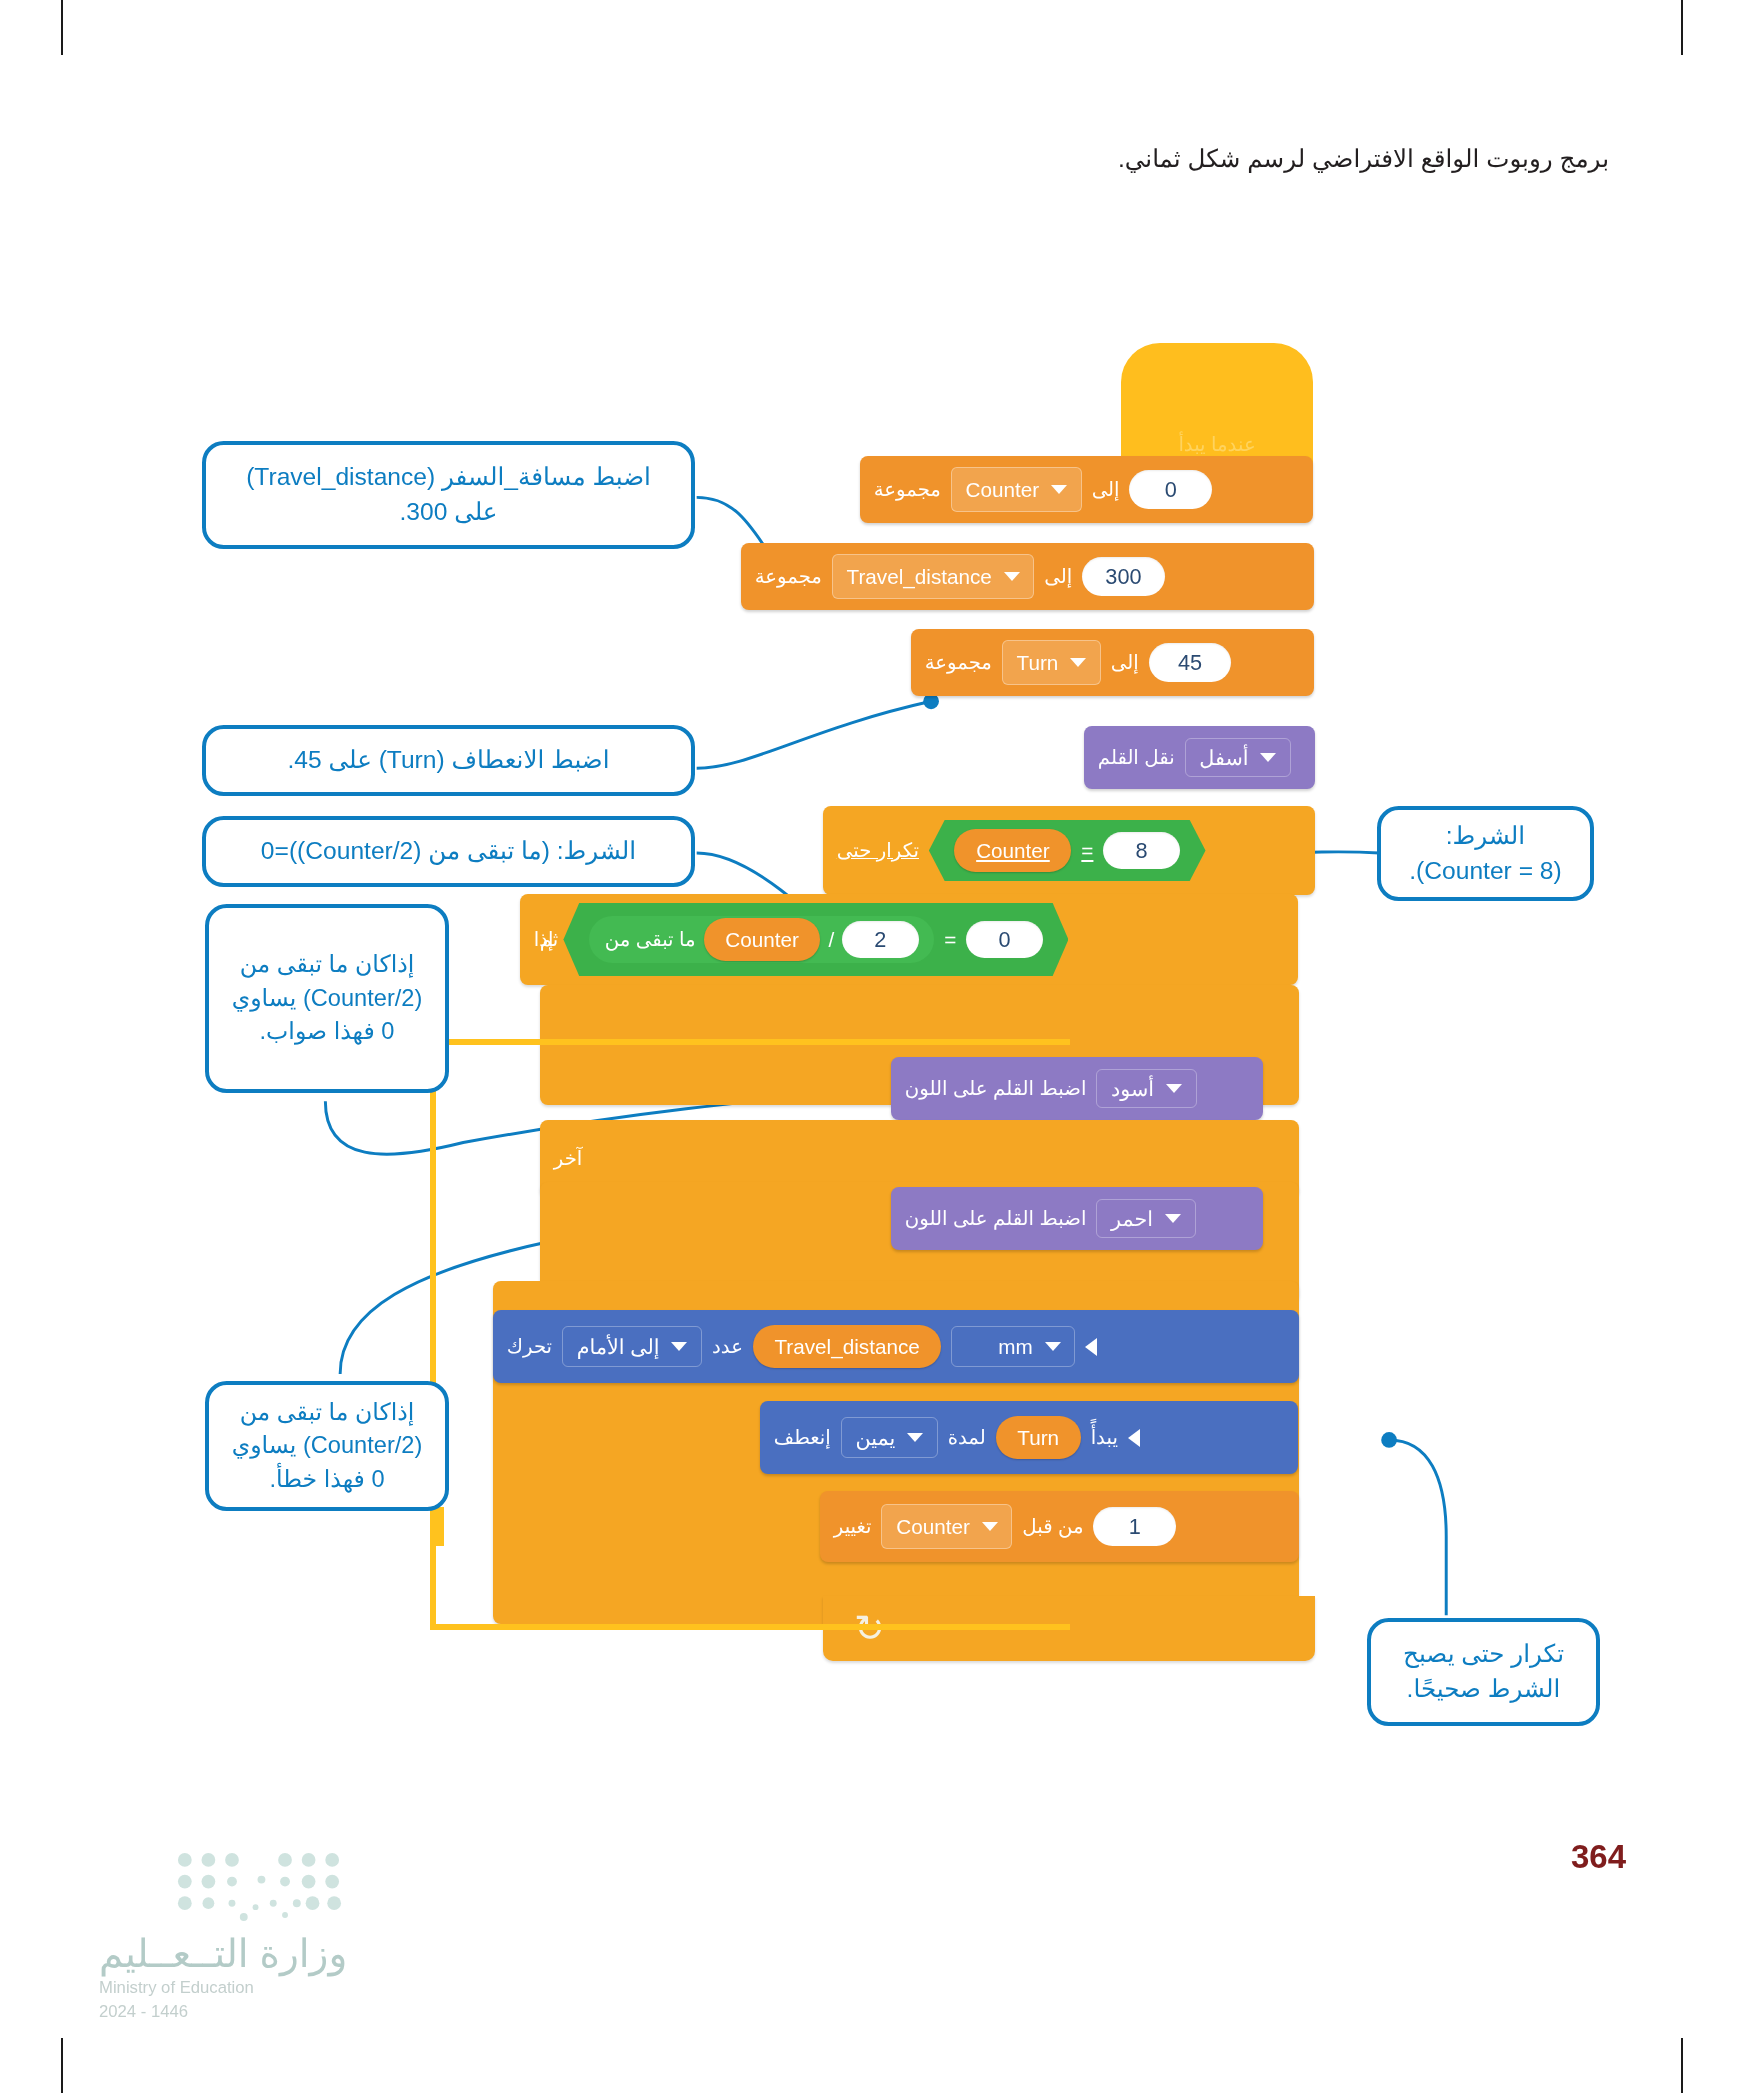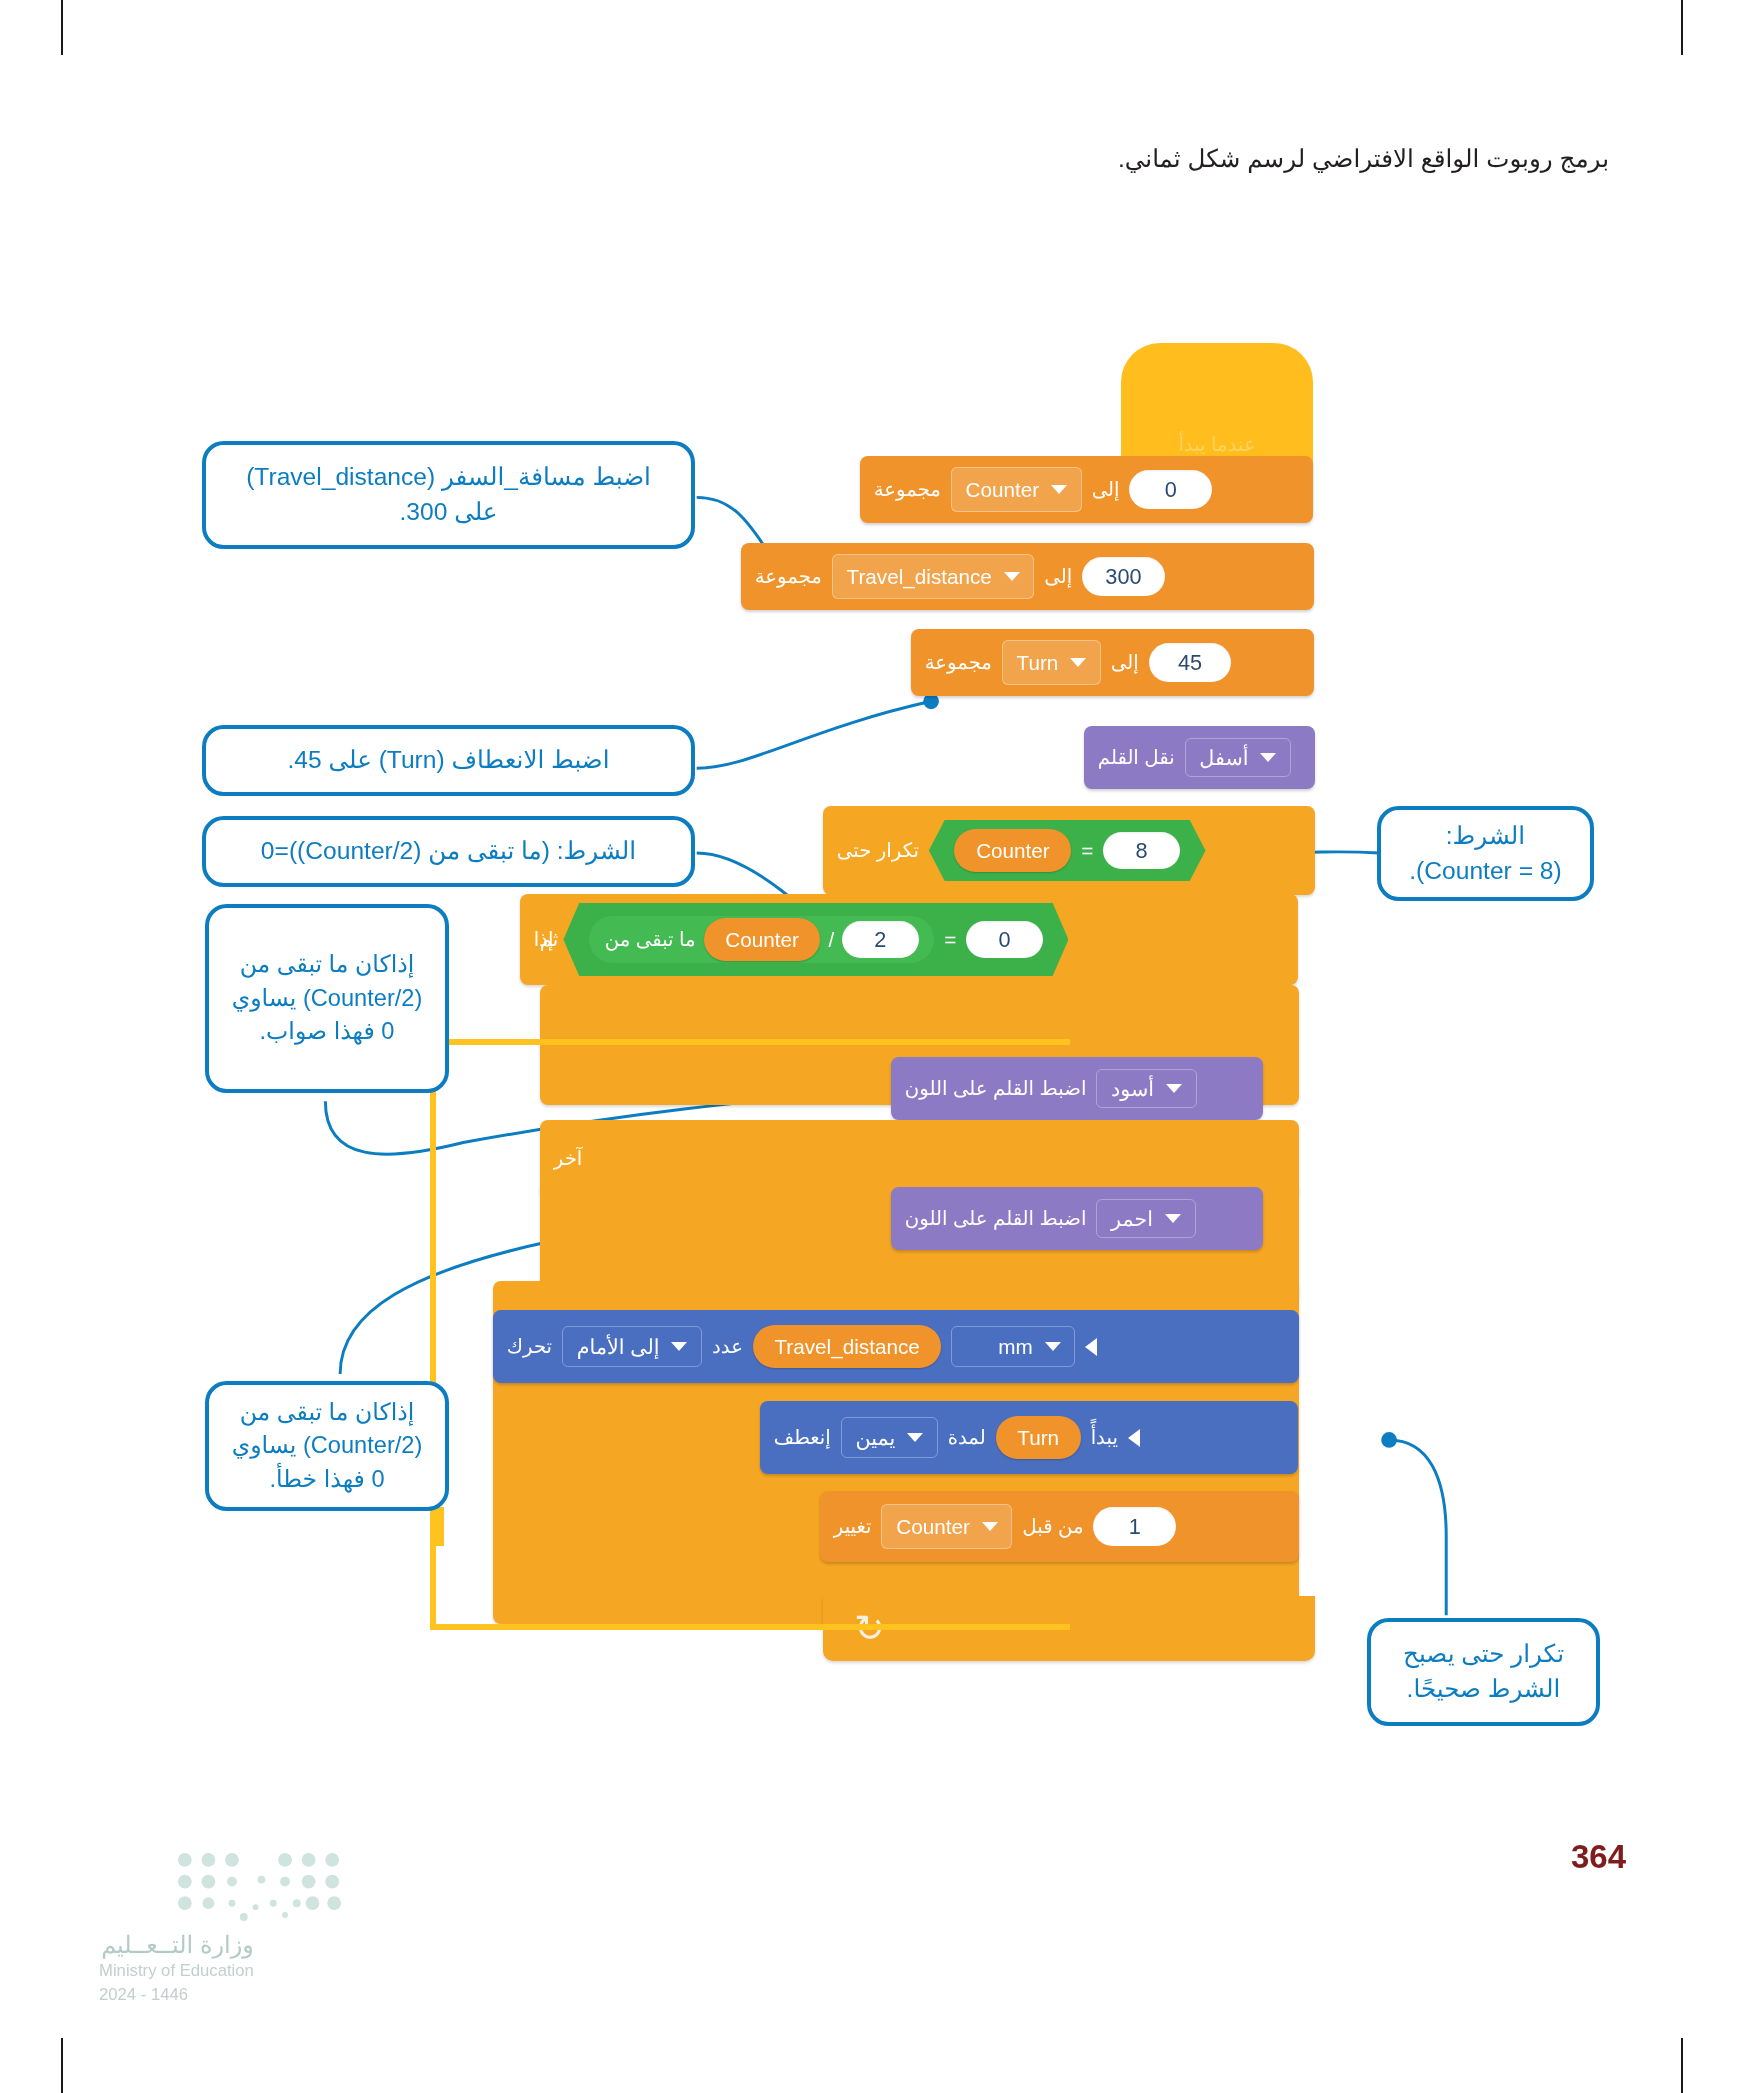--- a/index.html
+++ b/index.html
@@ -83,21 +83,21 @@
   
   .cbar{position:absolute;background:#f5a623;border-radius:7.9px;
         box-shadow:0 2px 3px rgba(0,0,0,.15);}
 
   .yellow-outline{position:absolute;border:6.9px solid #ffc21e;
        border-right:none;box-sizing:border-box;}
 
   .footer-num{position:absolute;right:118px;top:1838px;
      font-size:33px;color:#7f1d1d;font-weight:bold;}
   .moe{position:absolute;left:99px;top:1931px;color:#b9cfcc;}
-  .moe .ar{font-size:24px;letter-spacing:2px;color:#b3cbc7;direction:rtl;}
+  .moe .ar{font-size:39px;letter-spacing:2px;color:#b3cbc7;direction:rtl;}
   .moe .en{font-size:16.7px;color:#c3cfcd;margin-top:2px;}
   .moe .yr{font-size:16.7px;color:#c3cfcd;margin-top:3.9px;}
   .dots{position:absolute;left:175px;top:1852px;}
 </style>
 </head>
 <body>
 
 <div class="page">
 
   <div class="crop v" style="left:61px;top:0;"></div>
@@ -166,21 +166,21 @@
 
     <div class="blk c-pen" style="left:1084px;top:726px;width:231px;height:63px;">
       <span class="lbl">نقل القلم</span>
       <span class="dd plain" style="height:37px;">
         <span>أسفل</span>
         <span class="caret"></span>
       </span>
     </div>
 
     <div class="cbar" style="left:823px;top:806px;width:492px;height:89px;"></div>
-    <div class="blk" style="left:823px;top:806px;width:492px;height:89px;background:transparent;box-shadow:none;">
+    <div class="blk" style="left:823px;top:806px;width:492px;height:89px;background:transparent;box-shadow:none;text-decoration:underline;">
       <span class="lbl">تكرار حتى</span>
       <span class="hex" style="height:61px;">
         <span class="pill">Counter</span>
         <span>=</span>
         <span class="oval">8</span>
       </span>
     </div>
 
     <div class="cbar" style="left:520px;top:894px;width:778px;height:91px;"></div>
     <div class="blk" style="left:520px;top:894px;width:778px;height:91px;background:transparent;box-shadow:none;">

